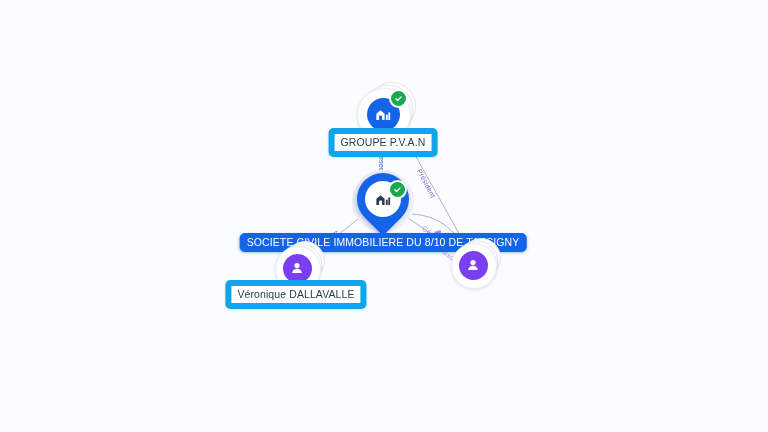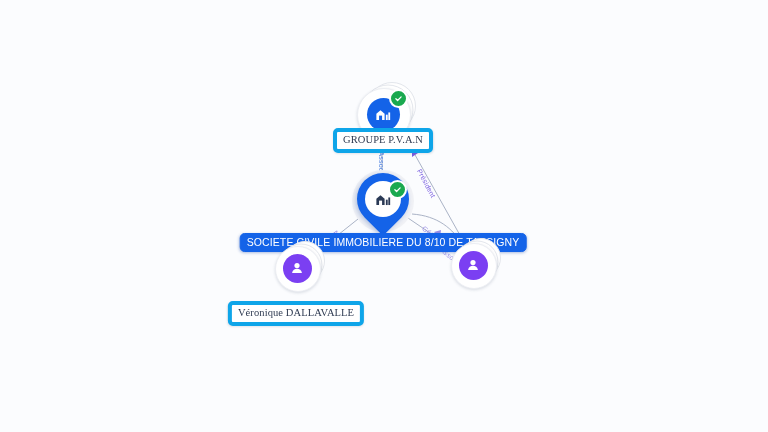--- a/index.html
+++ b/index.html
@@ -170,23 +170,22 @@
     white-space: nowrap;
     border-radius: 5px;
     padding: 2px 6px 3px 6px;
     font-size: 10.5px;
     line-height: 12px;
     letter-spacing: .1px;
   }
   .label-plain {
     background: #ffffff;
     color: #2f3b52;
-    border: 4px solid #0ea5e9;
+    border: 6px solid #0ea5e9;
     box-shadow: 0 1px 2px rgba(40,55,90,.12);
-    font-family: Liberation Serif, serif;
   }
   .label-selected {
     background: #1463e8;
     color: #ffffff;
     border: 1px solid #1463e8;
     font-weight: 500;
     box-shadow: 0 1px 3px rgba(20,70,170,.35);
   }
 
   
@@ -286,21 +285,21 @@
     <div class="stack" style="width:38px;height:38px;margin-left:8px;margin-top:-7px;"></div>
     <div class="stack" style="width:41px;height:41px;margin-left:4px;margin-top:-3px;"></div>
     <div class="p-halo"></div>
     <div class="p-disc">
       <svg width="16" height="16" viewBox="0 0 24 24" aria-hidden="true">
         <circle cx="12" cy="8.4" r="3.9" fill="#ffffff"></circle>
         <path d="M4.6 19.4 C5.4 14.9 8.4 13.2 12 13.2 C15.6 13.2 18.6 14.9 19.4 19.4 Z" fill="#ffffff"></path>
       </svg>
     </div>
   </div>
-  <div class="node-label label-plain" style="left:296px; top:301px;">Véronique DALLAVALLE</div>
+  <div class="node-label label-plain" style="left:296px; top:280px;">Véronique DALLAVALLE</div>
 
   <div class="node person-node" style="left:473px; top:265px;">
     <div class="stack" style="width:38px;height:38px;margin-left:8px;margin-top:-7px;"></div>
     <div class="stack" style="width:41px;height:41px;margin-left:4px;margin-top:-3px;"></div>
     <div class="p-halo"></div>
     <div class="p-disc">
       <svg width="16" height="16" viewBox="0 0 24 24" aria-hidden="true">
         <circle cx="12" cy="8.4" r="3.9" fill="#ffffff"></circle>
         <path d="M4.6 19.4 C5.4 14.9 8.4 13.2 12 13.2 C15.6 13.2 18.6 14.9 19.4 19.4 Z" fill="#ffffff"></path>
       </svg>

